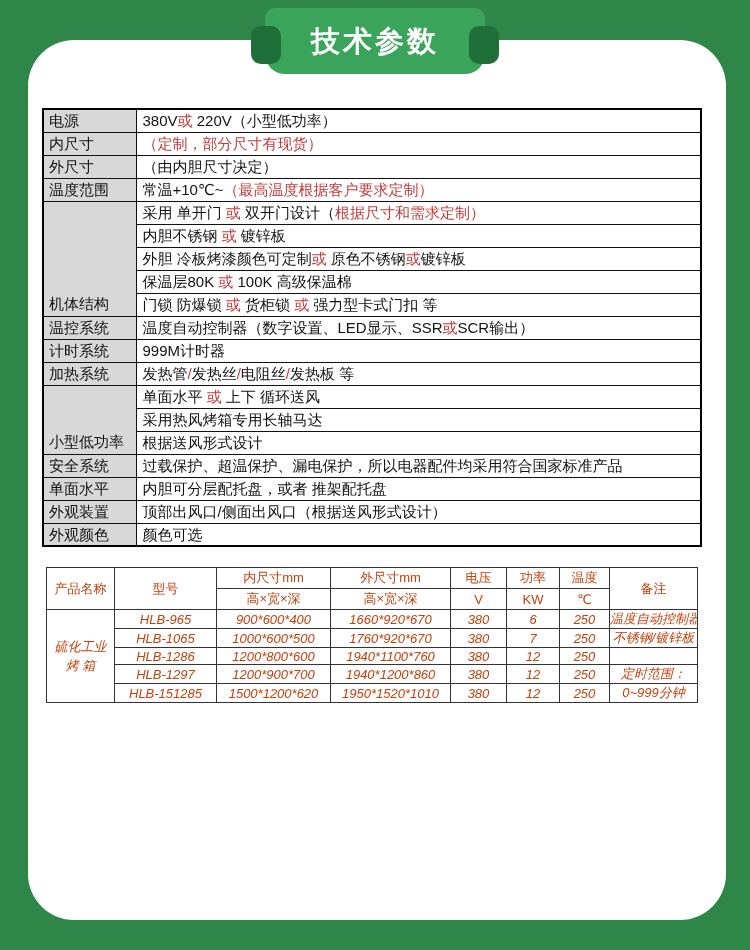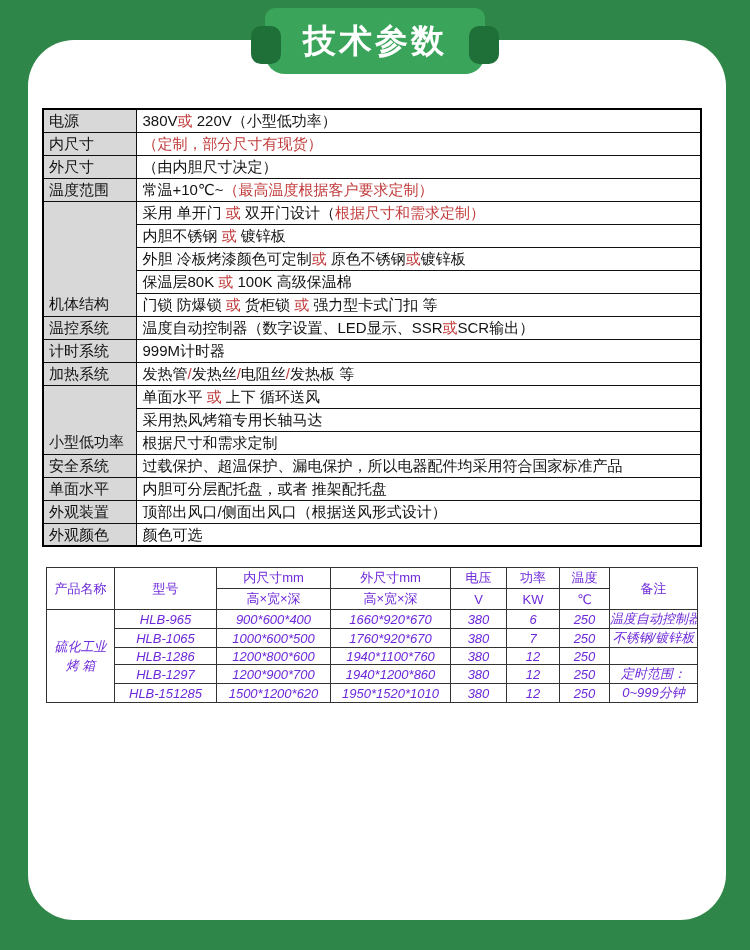--- a/index.html
+++ b/index.html
@@ -37,21 +37,21 @@
     top:18px;
     width:30px;height:38px;
     background:var(--fold);
     border-radius:10px;
     z-index:-1;
   }
   .ribbon::before{left:-14px;}
   .ribbon::after{right:-14px;}
   .ribbon-title{
     color:#ffffff;
-    font-size:33px;
+    font-size:29px;
     font-weight:bold;
     line-height:66px;
     letter-spacing:3px;
   }
   
   table{border-collapse:collapse;}
   .spec-table{
     width:100%;
     border:2px solid #000;
     table-layout:fixed;
@@ -77,21 +77,21 @@
   }
   .spec-table .value-cell{padding:1px 2px 1px 6px;}
   .red{color:var(--red);}
   
   .product-table{
     width:calc(100% - 8px);
     margin:20px 4px 0 4px;
     border:1px solid #222;
     table-layout:fixed;
     font-size:13px;
-    color:#6d28d9;
+    color:#c2410c;
   }
   .product-table th,.product-table td{
     border:1px solid #333;
     text-align:center;
     font-weight:normal;
     overflow:hidden;
     white-space:nowrap;
   }
   .product-table thead th{height:21px;}
   .product-table tbody td{height:17px;font-style:italic;}
@@ -162,21 +162,21 @@
           <td class="value-cell"><span>发热管</span><span class="red">/</span><span>发热丝</span><span class="red">/</span><span>电阻丝</span><span class="red">/</span><span>发热板 等</span></td>
         </tr>
         <tr>
           <td class="label-cell bottom" rowspan="3">小型低功率</td>
           <td class="value-cell"><span>单面水平 </span><span class="red">或</span><span> 上下 循环送风</span></td>
         </tr>
         <tr>
           <td class="value-cell"><span>采用热风烤箱专用长轴马达</span></td>
         </tr>
         <tr>
-          <td class="value-cell"><span>根据尺寸和需求定制</span></td>
+          <td class="value-cell"><span>根据送风形式设计</span></td>
         </tr>
         <tr>
           <td class="label-cell" rowspan="1">安全系统</td>
           <td class="value-cell"><span>过载保护、超温保护、漏电保护，所以电器配件均采用符合国家标准产品</span></td>
         </tr>
         <tr>
           <td class="label-cell" rowspan="1">单面水平</td>
           <td class="value-cell"><span>内胆可分层配托盘，或者 推架配托盘</span></td>
         </tr>
         <tr>

